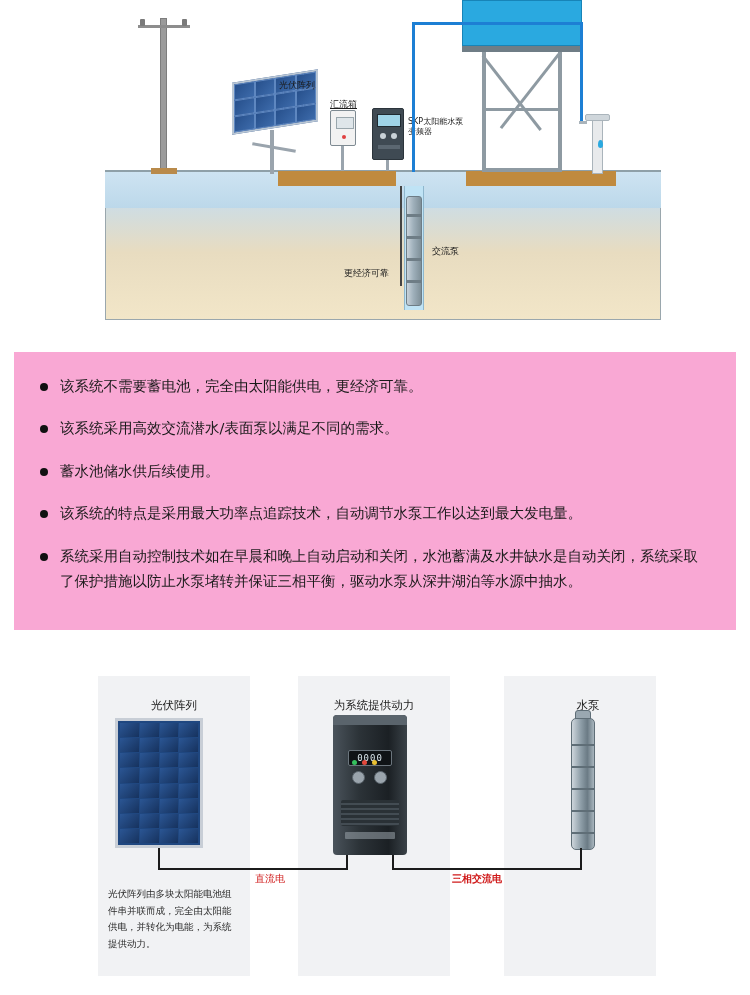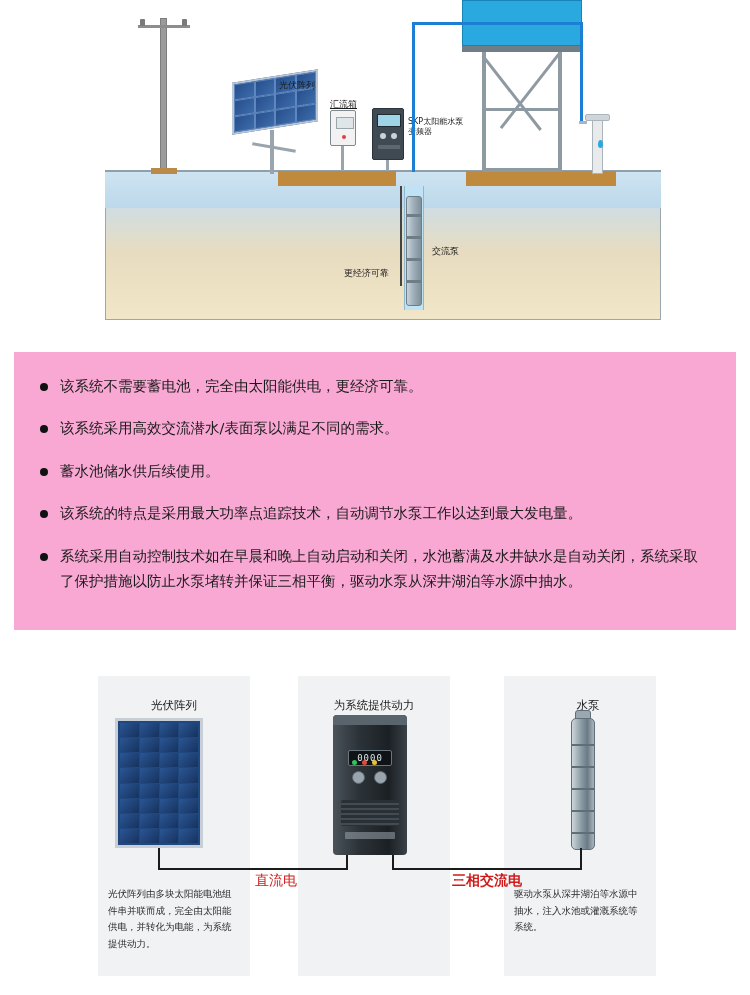--- a/index.html
+++ b/index.html
@@ -136,21 +136,21 @@
   .binv-label { position:absolute; left:345px; top:832px; width:50px; height:7px; background:#9aa4ac; opacity:.55; border-radius:1px;}
 
   
   .bpump { position:absolute; left:571px; top:718px; width:24px; height:132px;
            background: linear-gradient(90deg,#cdd5db,#8e9ea8 40%,#6b7b85 70%,#a9b6be); border:1px solid #5f6e77; border-radius:5px;}
   .bpump-band { position:absolute; left:571px; width:24px; height:2px; background:#5f6e77;}
   .bpump-head { position:absolute; left:575px; top:710px; width:16px; height:10px; background:#9aa8b1; border:1px solid #5f6e77; border-radius:3px 3px 0 0;}
 
   
   .wire { position:absolute; background:#1b1b1b; }
-  .wire-lbl { position:absolute; font-size:14px; color:#d01a1a; }
+  .wire-lbl { position:absolute; font-size:10px; color:#d01a1a; }
 </style>
 </head>
 <body>
 
 <div class="page">
 
   <div class="top-diagram">
 
     <div class="ground"></div>
     <div class="sky-band"></div>
@@ -249,21 +249,20 @@
       <div class="card-title">光伏阵列</div>
       <div class="card-caption">光伏阵列由多块太阳能电池组件串并联而成，完全由太阳能供电，并转化为电能，为系统提供动力。</div>
     </div>
 
     <div class="card card-inv">
       <div class="card-title">为系统提供动力</div>
     </div>
 
     <div class="card card-pump">
       <div class="card-title">水泵</div>
-      <div class="card-caption">驱动水泵从深井湖泊等水源中抽水，注入水池或灌溉系统等系统。</div>
     </div>
   </div>
 
   <div class="bpv">
     <div></div>
       <div></div>
       <div></div>
       <div></div>
     <div></div>
       <div></div>

